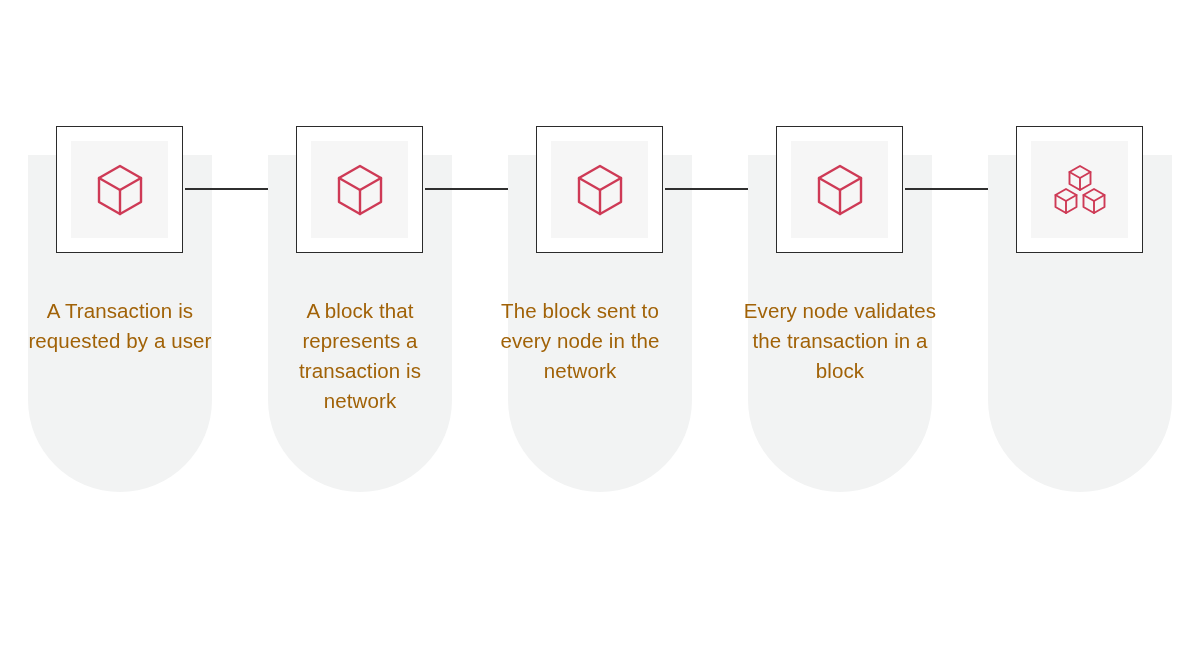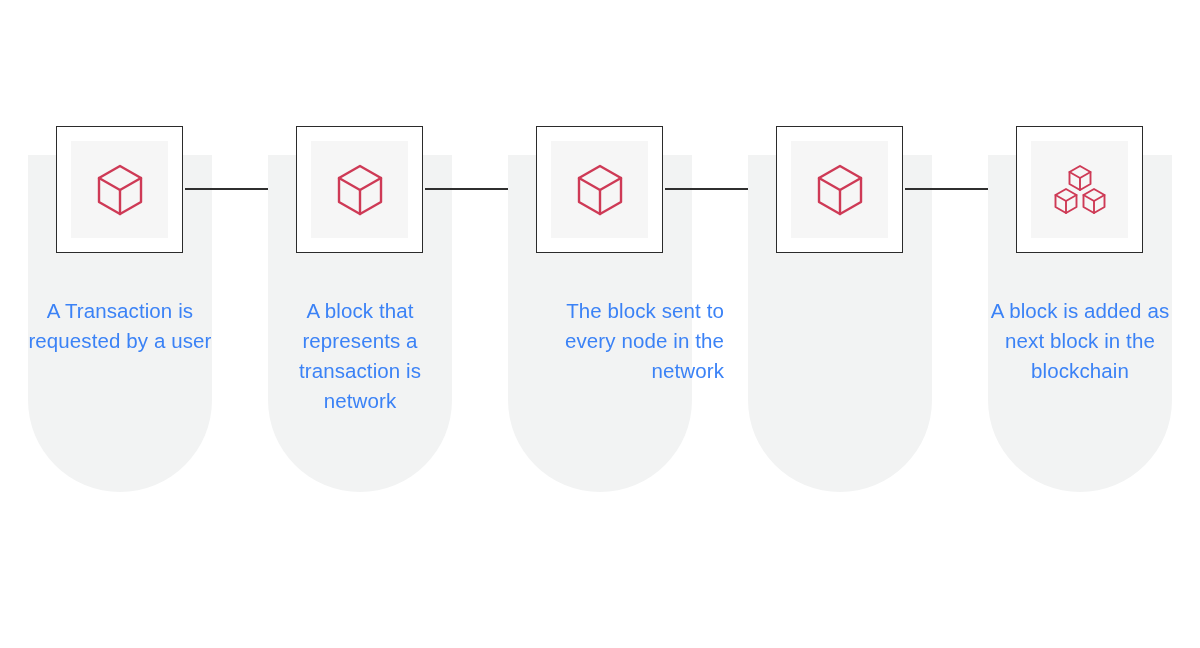--- a/index.html
+++ b/index.html
@@ -80,21 +80,21 @@
   .arrow svg { display: block; }
 
   
   .caption {
     position: absolute;
     top: 296px;
     width: 200px;
     text-align: center;
     font-size: 20.5px;
     line-height: 30px;
-    color: #3b82f6;
+    color: #a16207;
     font-family: "Liberation Sans", sans-serif;
     letter-spacing: 0.1px;
   }
 </style>
 </head>
 <body>
 
 <div id="diagram">
   <div class="steps-row">
 
@@ -142,40 +142,41 @@
     <div class="icon-card" style="left:536px;">
       <div class="card-inner"></div>
       <div class="icon-holder">
         <svg width="48" height="52" viewBox="0 0 48 52" fill="none" stroke="#CE3A56" stroke-width="2.4" stroke-linejoin="round" stroke-linecap="round">
           <path d="M24 2 L45 14 L45 38 L24 50 L3 38 L3 14 Z"></path>
           <path d="M3 14 L24 26 L45 14"></path>
           <path d="M24 26 L24 50"></path>
         </svg>
       </div>
     </div>
-    <div class="caption" style="left:524px;text-align:right;">The block sent to every node in the network</div>
+    <div class="caption" style="left:480px;">The block sent to every node in the network</div>
 
     <div class="arrow" style="left:665px;">
       <svg width="113" height="18" viewBox="0 0 113 18" fill="none" stroke="#2F2F2F" stroke-width="1.8" stroke-linecap="square" stroke-linejoin="miter">
         <path d="M0 9 L107 9"></path>
         <path d="M99 2 L108.5 9 L99 16"></path>
       </svg>
     </div>
 
     <div class="pill" style="left:748px;"></div>
     <div class="icon-card" style="left:776px;">
       <div class="card-inner"></div>
       <div class="icon-holder">
         <svg width="48" height="52" viewBox="0 0 48 52" fill="none" stroke="#CE3A56" stroke-width="2.4" stroke-linejoin="round" stroke-linecap="round">
           <path d="M24 2 L45 14 L45 38 L24 50 L3 38 L3 14 Z"></path>
           <path d="M3 14 L24 26 L45 14"></path>
           <path d="M24 26 L24 50"></path>
         </svg>
       </div>
     </div>
+    <div class="caption" style="left:740px;">Every node validates the transaction in a block</div>
 
     <div class="arrow" style="left:905px;">
       <svg width="113" height="18" viewBox="0 0 113 18" fill="none" stroke="#2F2F2F" stroke-width="1.8" stroke-linecap="square" stroke-linejoin="miter">
         <path d="M0 9 L107 9"></path>
         <path d="M99 2 L108.5 9 L99 16"></path>
       </svg>
     </div>
 
     <div class="pill" style="left:988px;"></div>
     <div class="icon-card" style="left:1016px;">
@@ -196,16 +197,15 @@
           </g>
 
           <g transform="translate(30,24)">
             <path d="M12 1 L22.5 7 L22.5 19 L12 25 L1.5 19 L1.5 7 Z"></path>
             <path d="M1.5 7 L12 13 L22.5 7"></path>
             <path d="M12 13 L12 25"></path>
           </g>
         </svg>
       </div>
     </div>
-    <div class="caption" style="left:980px;">A block is added as next block in the blockchain</div>
 
   </div>
 </div>
 
 </body></html>

